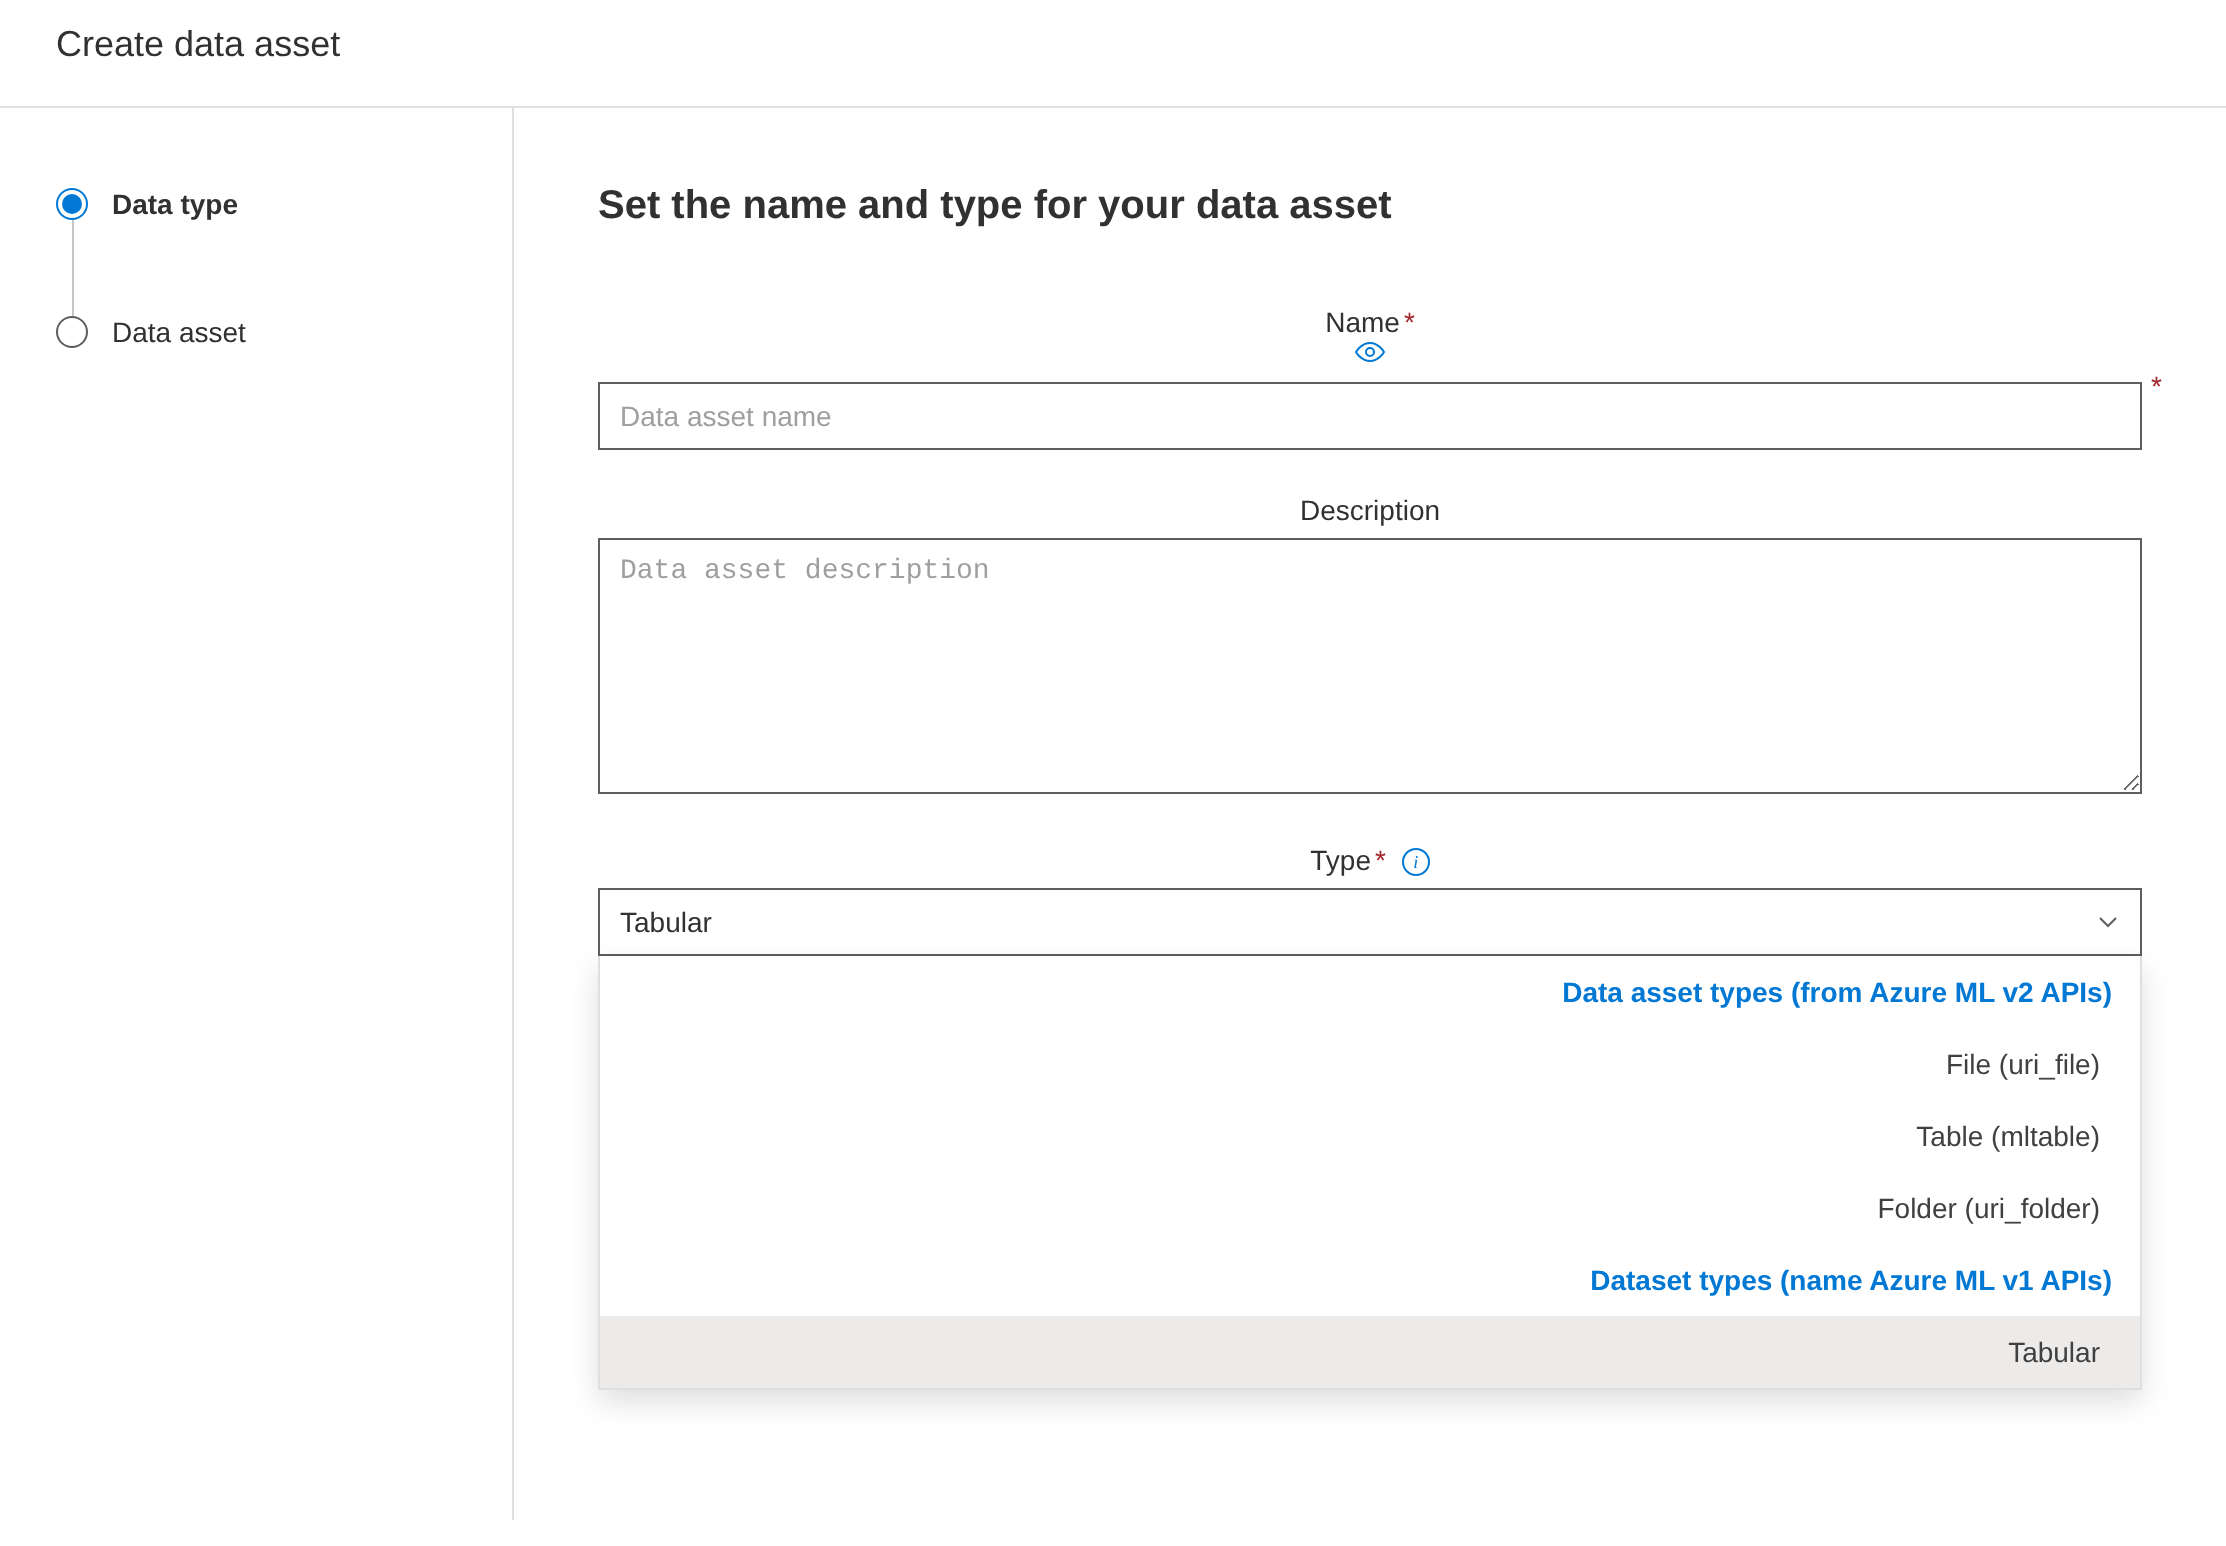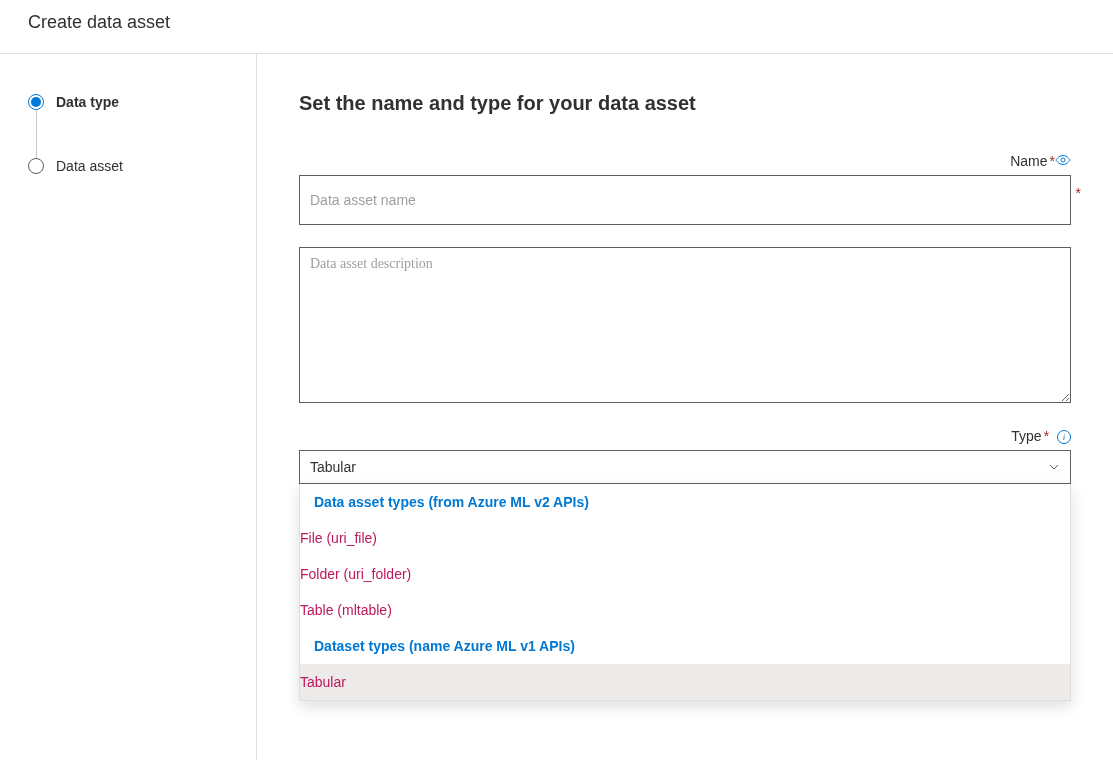--- a/index.html
+++ b/index.html
@@ -90,23 +90,24 @@
       font-weight: 700;
       color: #323130;
       margin-bottom: 38px;
     }
     .form-group {
       margin-bottom: 22px;
       position: relative;
     }
     .form-label-row {
       display: flex;
-      justify-content: flex-end;
+      justify-content: space-between;
       align-items: center;
       margin-bottom: 6px;
+      flex-direction: column;
     }
     .form-label {
       font-size: 14px;
       color: #323130;
     }
     .required {
       color: #a4262c;
       margin-left: 2px;
     }
     .eye-icon {
@@ -125,44 +126,44 @@
       font-size: 9px;
       font-style: italic;
       font-family: serif;
       margin-left: 4px;
       cursor: pointer;
       vertical-align: middle;
       line-height: 1;
     }
     .text-input {
       width: 100%;
-      height: 50px;
+      height: 34px;
       padding: 6px 10px;
       font-size: 14px;
       font-family: inherit;
       border: 1px solid #605e5c;
       background: #ffffff;
       color: #a21caf;
     }
     .text-input::placeholder {
       color: #a19f9d;
     }
     .required-indicator-after {
       position: absolute;
       right: -10px;
       top: 32px;
       color: #a4262c;
       font-size: 14px;
     }
     .textarea-input {
       width: 100%;
-      height: 156px;
+      height: 128px;
       padding: 8px 10px;
       font-size: 14px;
-      font-family: Liberation Serif, serif;
+      font-family: Liberation Mono, monospace;
       border: 1px solid #605e5c;
       background: #ffffff;
       color: #323130;
       resize: both;
     }
     .textarea-input::placeholder {
       color: #a19f9d;
     }
     .select-wrapper {
       position: relative;
@@ -189,31 +190,32 @@
       position: absolute;
       top: 100%;
       left: 0;
       right: 0;
       background: #ffffff;
       border-left: 1px solid #e1dfdd;
       border-right: 1px solid #e1dfdd;
       border-bottom: 1px solid #e1dfdd;
       box-shadow: 0 6px 14px rgba(0,0,0,0.13);
       z-index: 10;
+      text-align: right;
     }
     .dropdown-group-header {
       padding: 10px 14px;
       font-size: 14px;
       font-weight: 700;
       color: #0078d4;
     }
     .dropdown-option {
-      padding: 10px 0;
-      font-size: 14px;
-      color: #be185d;
+      padding: 10px 20px;
+      font-size: 14px;
+      color: #404040;
       cursor: pointer;
     }
     .dropdown-option.selected {
       background: #edebe9;
     }
   </style>
 </head>
 <body>
 
 <div class="header">
@@ -248,41 +250,44 @@
             <path d="M1 6 C1 6 3.5 1.5 8 1.5 C12.5 1.5 15 6 15 6 C15 6 12.5 10.5 8 10.5 C3.5 10.5 1 6 1 6 Z"></path>
             <circle cx="8" cy="6" r="2"></circle>
           </svg>
         </span>
       </div>
       <input type="text" class="text-input" placeholder="Data asset name" style="">
       <span class="required-indicator-after">*</span>
     </div>
 
     <div class="form-group">
+      <div class="form-label-row">
+        <span class="form-label">Description</span>
+      </div>
       <textarea class="textarea-input" placeholder="Data asset description" style=""></textarea>
     </div>
 
     <div class="form-group">
       <div class="form-label-row">
         <div>
           <span class="form-label">Type</span><span class="required">*</span>
           <span class="info-icon-wrap">i</span>
         </div>
       </div>
       <div class="select-wrapper">
         <div class="select-display">
           <span>Tabular</span>
           <svg class="chevron-down" viewBox="0 0 12 12" fill="none" stroke="#605e5c" stroke-width="1">
             <path d="M2 4 L6 8 L10 4"></path>
           </svg>
         </div>
         <div class="dropdown-panel">
           <div class="dropdown-group-header">Data asset types (from Azure ML v2 APIs)</div>
           <div class="dropdown-option">File (uri_file)</div>
+          <div class="dropdown-option">Table (mltable)</div>
           <div class="dropdown-option">Folder (uri_folder)</div>
-          <div class="dropdown-option">Table (mltable)</div>
           <div class="dropdown-group-header">Dataset types (name Azure ML v1 APIs)</div>
           <div class="dropdown-option selected">Tabular</div>
         </div>
       </div>
     </div>
   </main>
 </div>
 
 </body></html>

